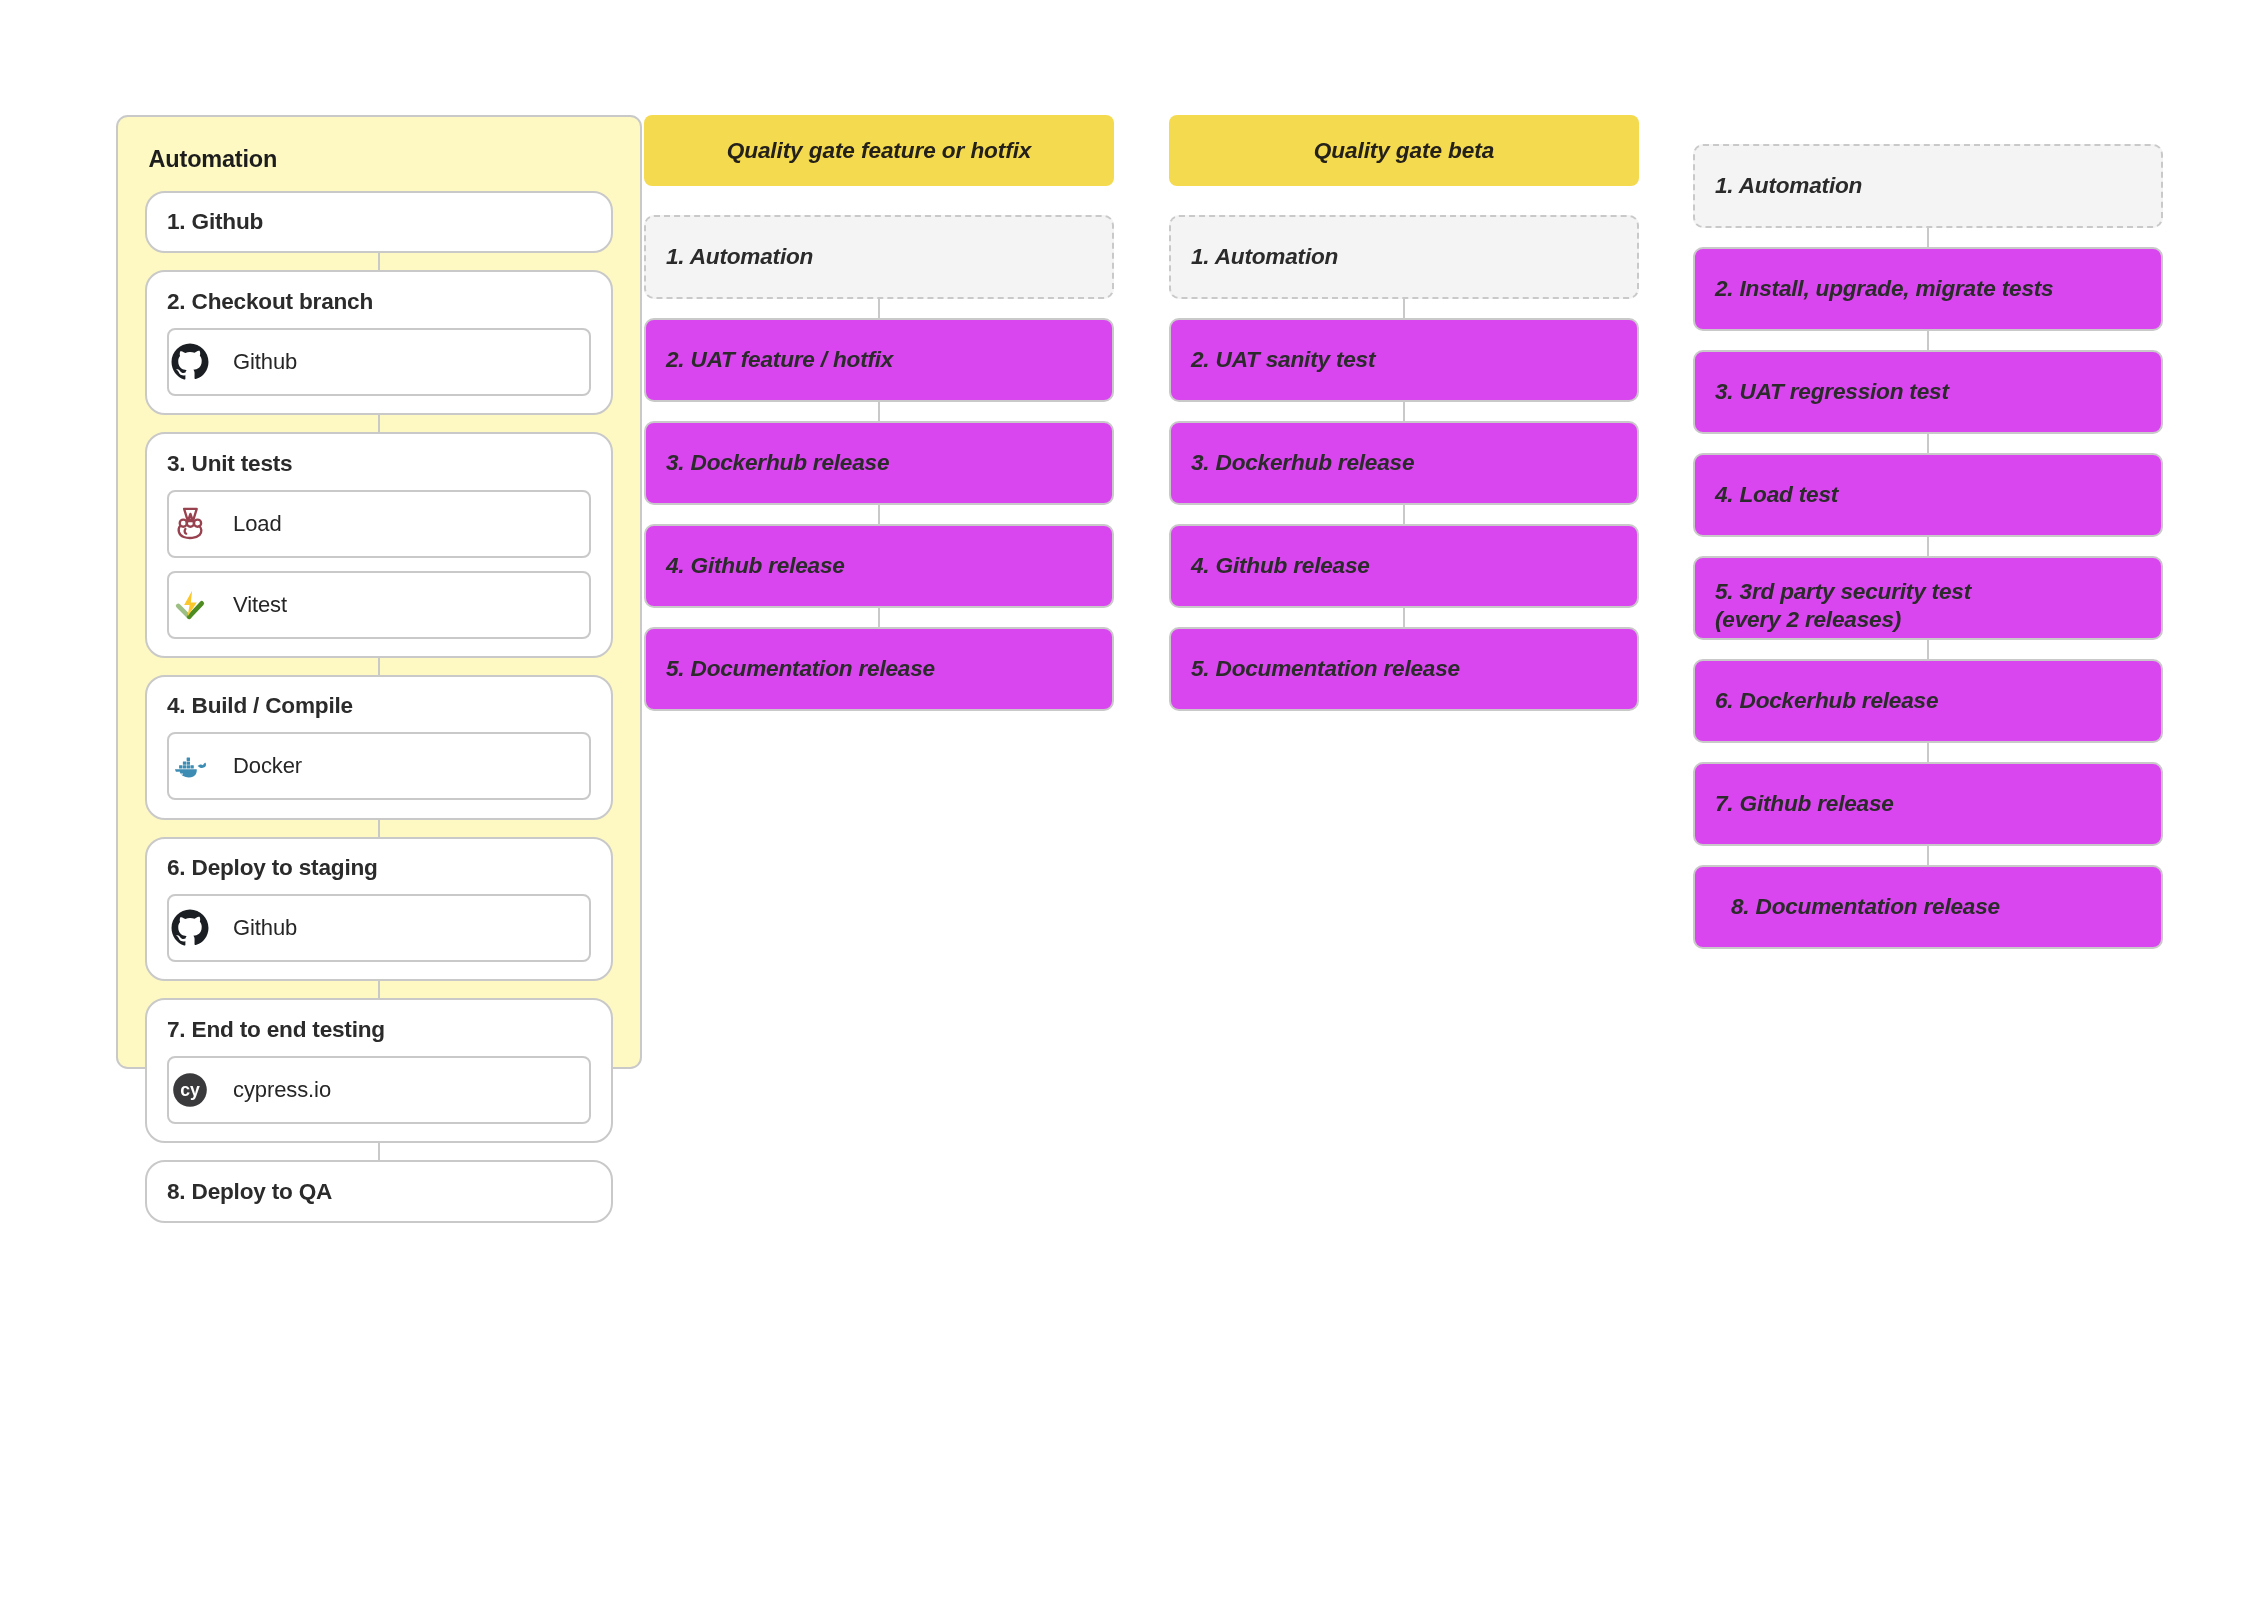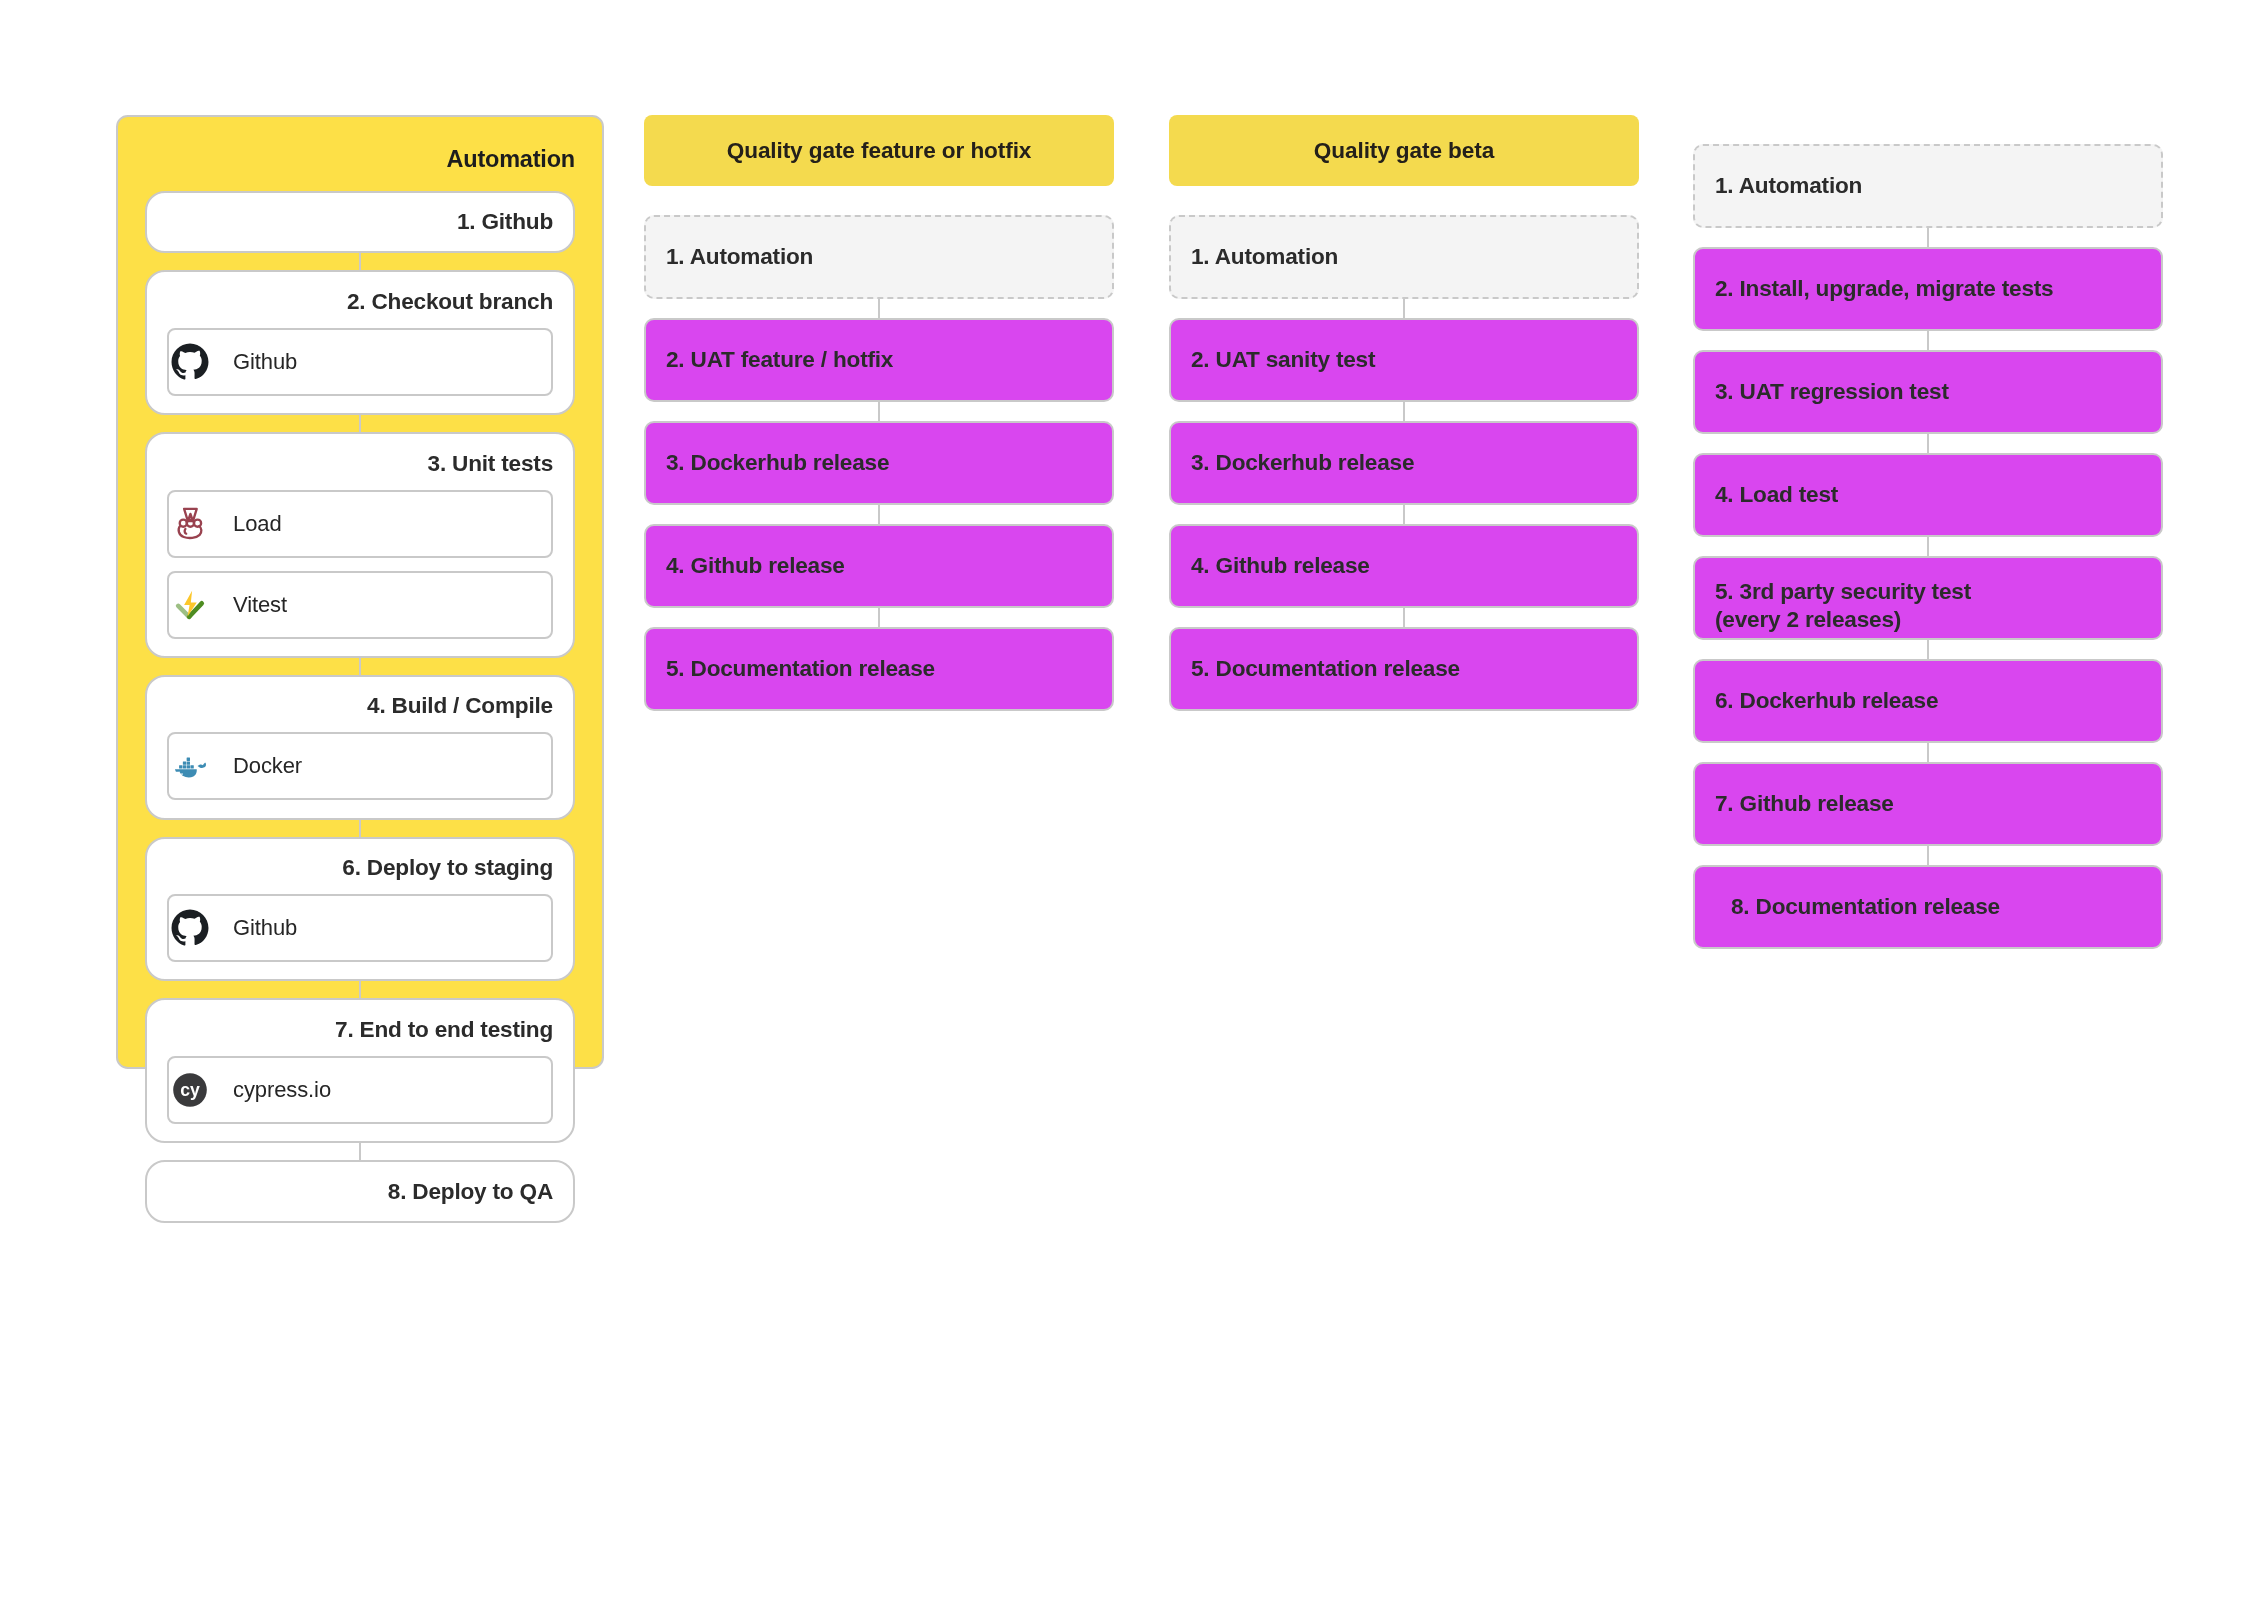--- a/index.html
+++ b/index.html
@@ -28,28 +28,27 @@
     width: 2.3px;
     background: #c9c9c9;
     margin: 0 auto;
   }
 
   
   #automation-panel {
     position: absolute;
     left: 116px;
     top: 115px;
-    width: 488px;
+    width: 526px;
     height: 954px;
     box-sizing: border-box;
-    background: #fde047;
+    background: #fef9c3;
     border: 2.3px solid #c9c9c9;
     border-radius: 11.8px;
     padding: 21px 27px 27px 27px;
-    text-align: right;
   }
   #automation-panel-title {
     font-size: 23.5px;
     font-weight: 700;
     color: #1d1d1d;
     letter-spacing: -0.2px;
     margin: 8.1px 0 18px 3.6px;
   }
   .auto-step {
     box-sizing: border-box;
@@ -72,21 +71,21 @@
   .tool-label {
     font-size: 22px;
     color: #262626;
     font-weight: 400;
     margin-left: 22px;
     letter-spacing: -0.1px;
   }
   .tool-icon { width: 42px; height: 42px; flex: 0 0 42px; display:block; }
 
   
-  .gate-col { position: absolute; top: 115px; }
+  .gate-col { position: absolute; top: 115px; font-style: italic; }
   .gate-header {
     box-sizing: border-box;
     background: #f4da4e;
     border-radius: 8.1px;
     height: 71px;
     display: flex;
     align-items: center;
     justify-content: center;
   }
   .gate-header-text {

